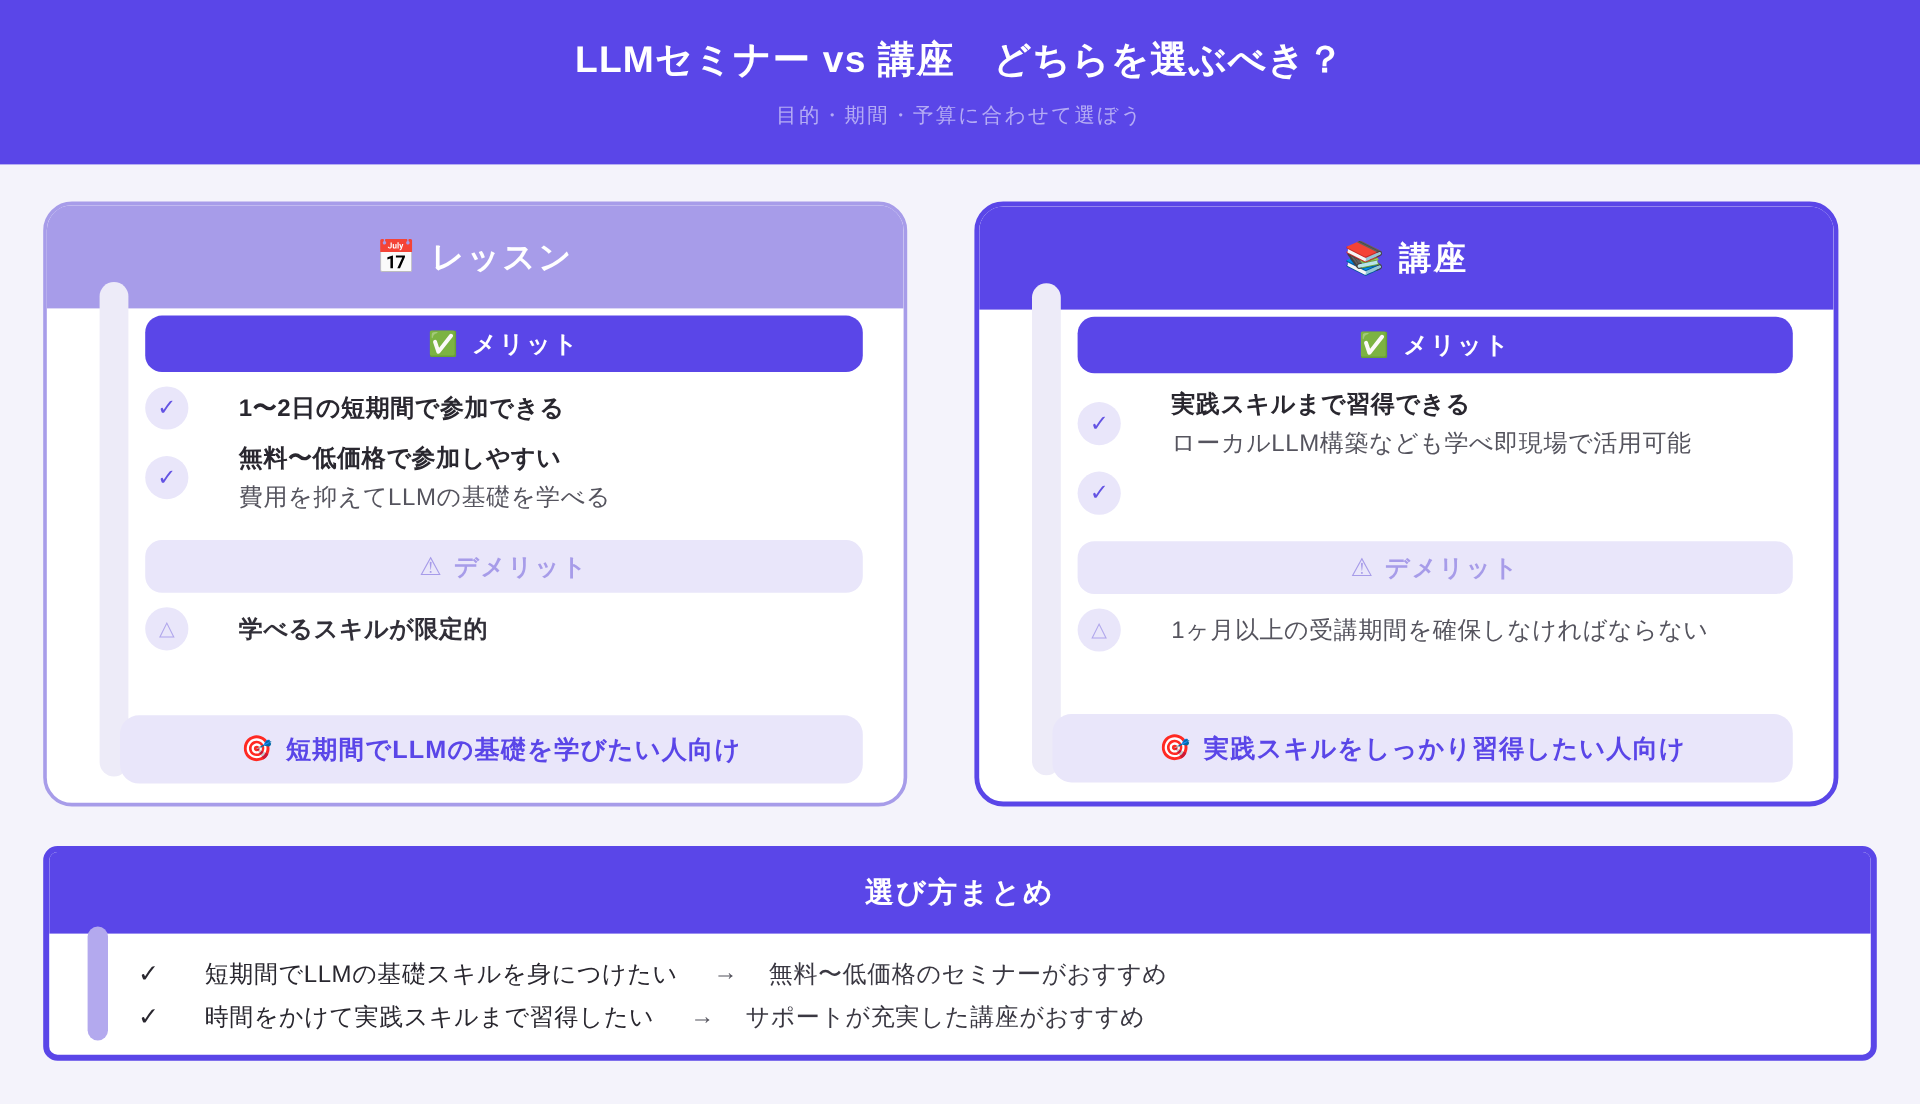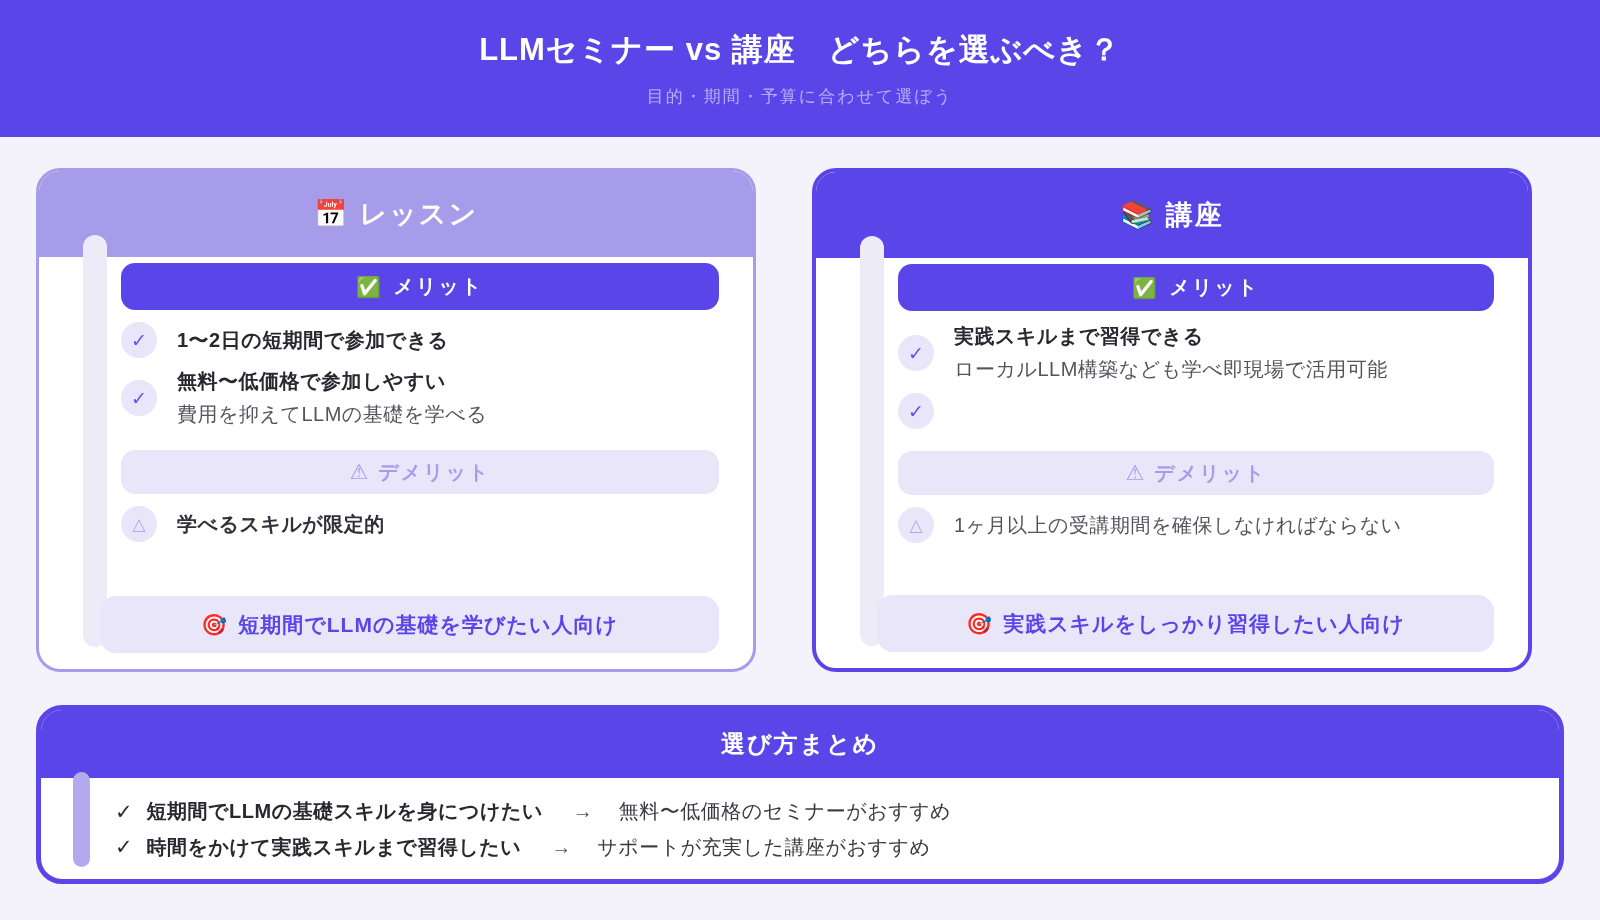--- a/index.html
+++ b/index.html
@@ -126,21 +126,21 @@
     width: 36px; height: 36px;
     border-radius: 50%;
     background: #e9e6fa;
     color: #6353e3;
     display: flex;
     align-items: center;
     justify-content: center;
     font-size: 19px;
   }
   .item-icon.tri { color: #b1a7ec; font-size: 17px; }
-  .item-text { display: flex; flex-direction: column; gap: 6px; }
+  .item-text { display: flex; flex-direction: column; gap: 6px; margin-left: 22px; }
   .item-title { font-size: 20px; font-weight: bold; color: #29272f; letter-spacing: 0.5px; }
   .item-title.medium { font-weight: 700; color: #312f38; }
   .item-sub { font-size: 20px; color: #55545e; letter-spacing: 0.5px; }
 
   .target-band {
     margin-top: auto;
     margin-left: -21px;
     background: #e9e6fa;
     border-radius: 16px;
     height: 57px;
@@ -152,21 +152,21 @@
     font-size: 21px;
     font-weight: bold;
     letter-spacing: 1px;
   }
 
   
   .summary-card {
     margin: 33px 36px 0 36px;
     background: #ffffff;
     border: 5px solid #5a46e8;
-    border-radius: 26px;
+    border-radius: 12px;
     overflow: hidden;
     height: 179px;
     display: flex;
     flex-direction: column;
   }
   .summary-header {
     background: #5a46e8;
     height: 68px;
     flex: 0 0 68px;
     display: flex;
@@ -194,21 +194,21 @@
     background: #b3a9ee;
     border-radius: 9px;
   }
   .summary-row {
     display: flex;
     align-items: center;
     font-size: 20px;
     color: #29272f;
   }
   .summary-check { font-weight: bold; font-size: 21px; margin-right: 14px; color: #29272f; }
-  .summary-goal { font-weight: bold; letter-spacing: 0.5px; }
+  .summary-goal { font-weight: normal; letter-spacing: 0.5px; margin-left: 24px; }
   .summary-arrow { color: #55545e; margin: 0 26px 0 30px; }
   .summary-reco { color: #3a3842; letter-spacing: 0.5px; }
 </style>
 </head>
 <body>
 
 <header class="hero">
   <div class="hero-title">LLMセミナー vs 講座　どちらを選ぶべき？</div>
   <div class="hero-subtitle">目的・期間・予算に合わせて選ぼう</div>
 </header>

